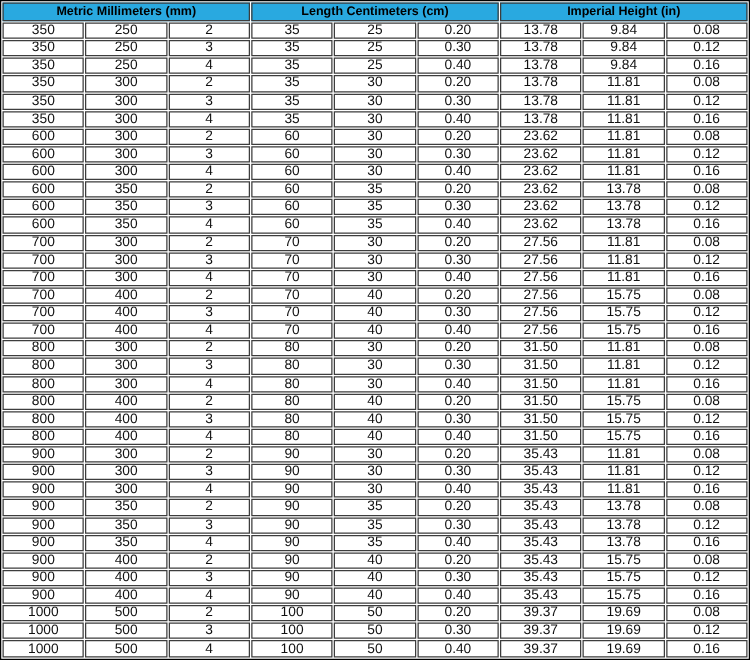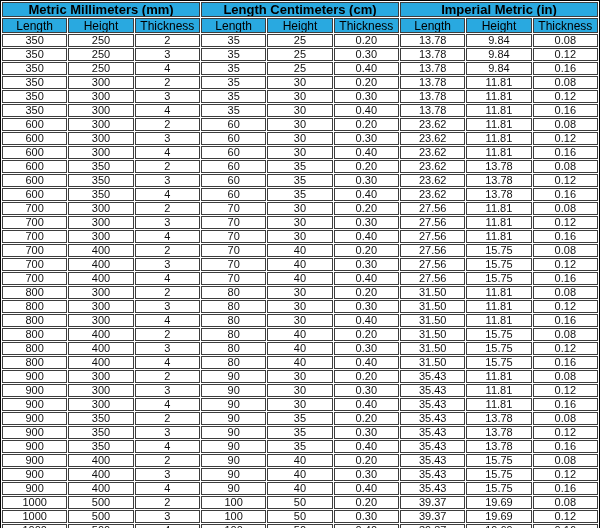--- a/index.html
+++ b/index.html
@@ -24,21 +24,21 @@
     vertical-align: middle;
     padding: 0;
     overflow: hidden;
     white-space: nowrap;
     line-height: 1;
   }
   tr.group-header-row th {
     background: var(--header-bg, #29A9E0);
     color: var(--header-text, #000000);
     font-weight: bold;
-    font-size: 13px;
+    font-size: 10px;
     height: 13px;
   }
   tr.column-header-row th {
     background: var(--header-bg, #29A9E0);
     color: var(--header-text, #000000);
     font-weight: normal;
     font-size: 12px;
     height: 13px;
   }
   tbody td {
@@ -59,32 +59,21 @@
       <col style="width:11.11%">
       <col style="width:11.12%">
     <col style="width:11.11%">
       <col style="width:11.11%">
       <col style="width:11.1%">
   </colgroup>
   <thead>
     <tr class="group-header-row">
       <th colspan="3">Metric Millimeters (mm)</th>
       <th colspan="3">Length Centimeters (cm)</th>
-      <th colspan="3">Imperial Metric (in)</th>
-    </tr>
-    <tr class="column-header-row">
-      <th>Length</th>
-      <th>Height</th>
-      <th>Thickness</th>
-      <th>Length</th>
-      <th>Height</th>
-      <th>Thickness</th>
-      <th>Length</th>
-      <th>Height</th>
-      <th>Thickness</th>
+      <th colspan="3">Imperial Height (in)</th>
     </tr>
   </thead>
   <tbody id="table-body">
       <tr>
         <td>350</td>
         <td>250</td>
         <td>2</td>
         <td>35</td>
         <td>25</td>
         <td>0.20</td>

